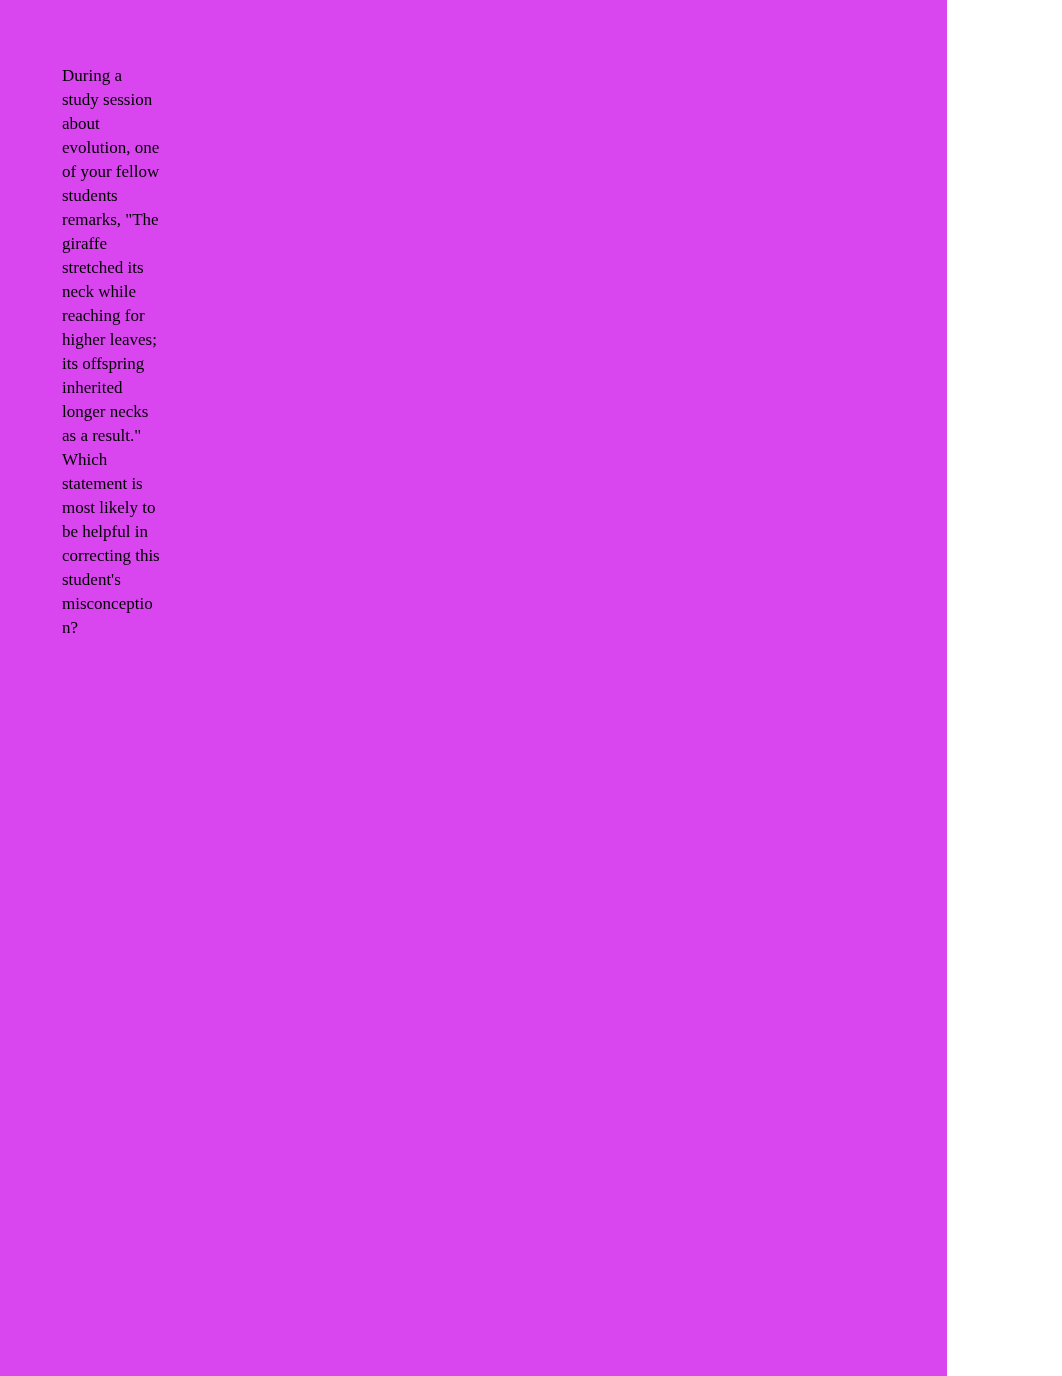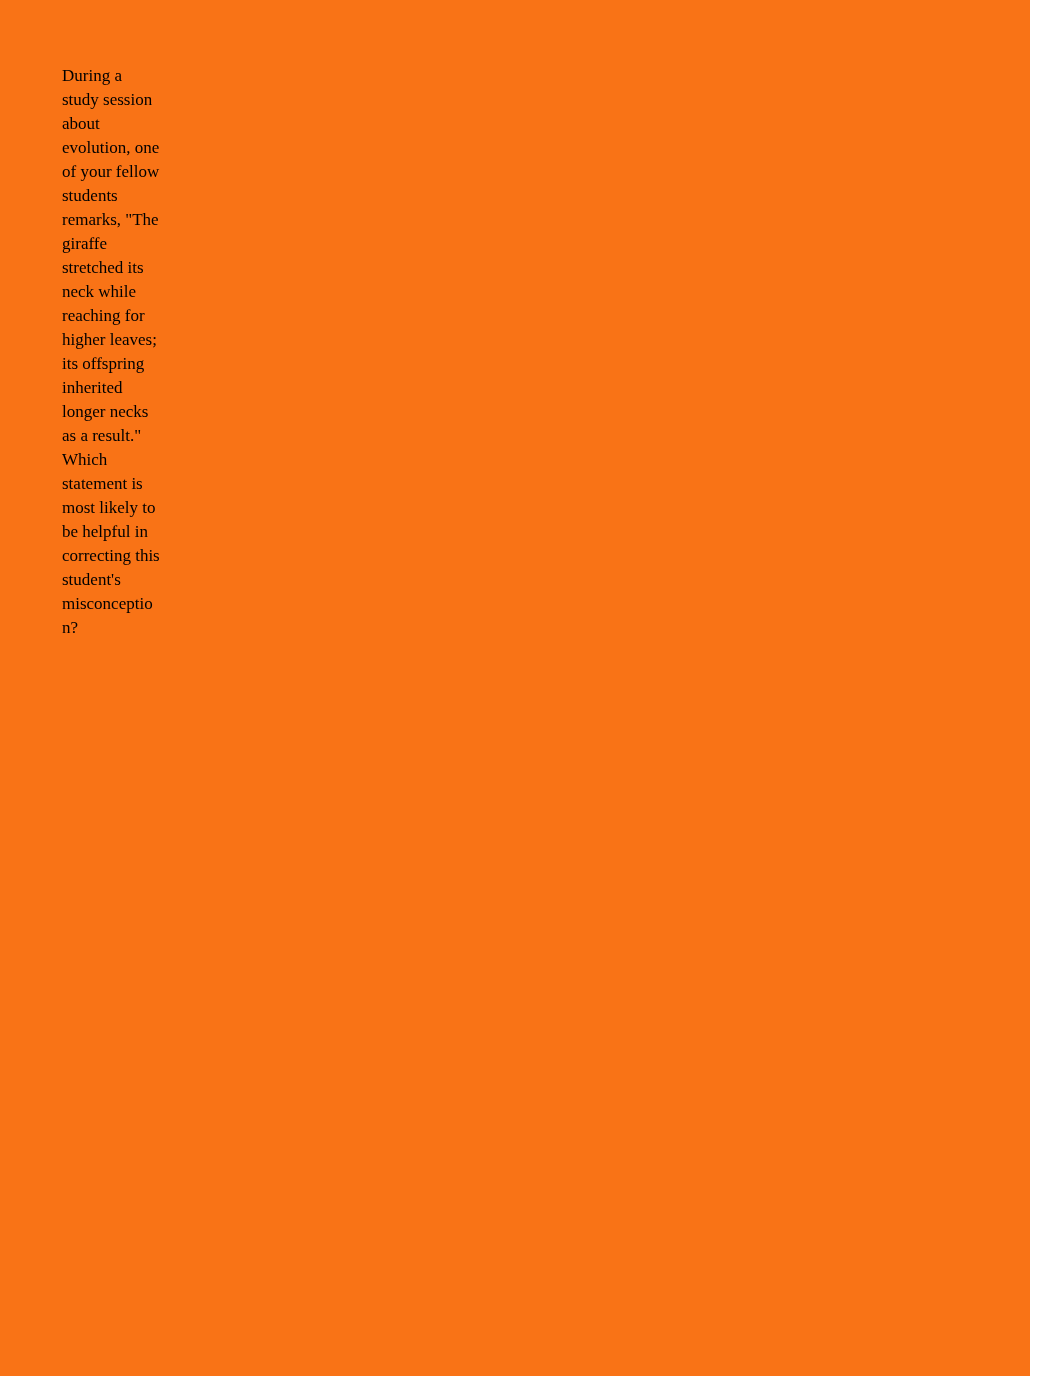--- a/index.html
+++ b/index.html
@@ -14,23 +14,23 @@
     position: relative;
     overflow: hidden;
     font-family: "Liberation Serif", "DejaVu Serif", serif;
     color: #000000;
     -webkit-font-smoothing: antialiased;
   }
   .page {
     position: absolute;
     left: 0;
     top: 0;
-    width: 1030px;
+    width: 947px;
     height: 1376px;
-    background: #f97316;
+    background: #d946ef;
   }
   .question-block {
     position: absolute;
     left: 62px;
     top: 64px;
     width: 99px;
   }
   .question-text {
     font-family: "Liberation Serif", "DejaVu Serif", serif;
     font-size: 17px;

